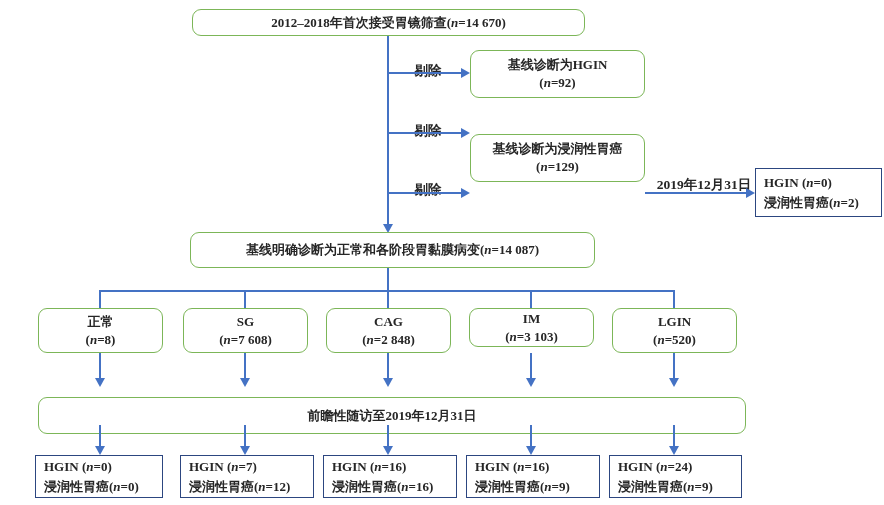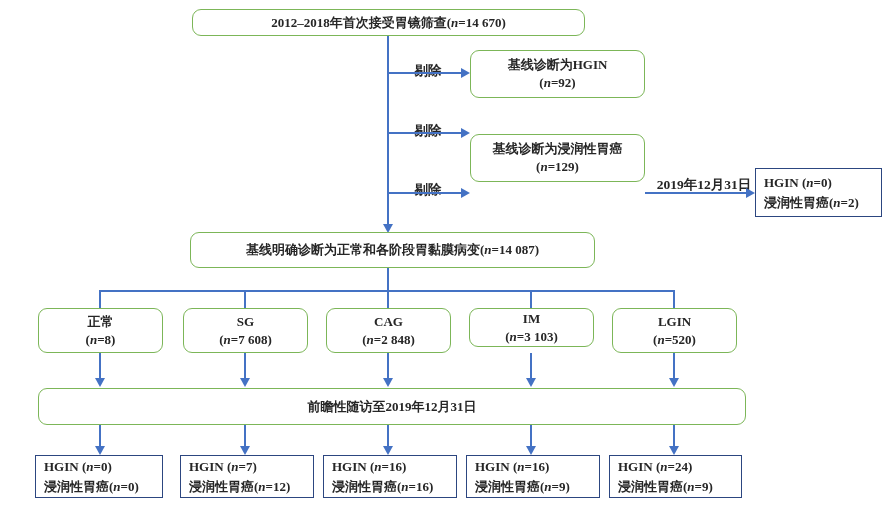--- a/index.html
+++ b/index.html
@@ -104,21 +104,21 @@
   <div class="arr-down" style="left:95px;top:378px;"></div>
   <div class="vline" style="left:244px;top:353px;height:26px;"></div>
   <div class="arr-down" style="left:240px;top:378px;"></div>
   <div class="vline" style="left:387px;top:353px;height:26px;"></div>
   <div class="arr-down" style="left:383px;top:378px;"></div>
   <div class="vline" style="left:530px;top:353px;height:26px;"></div>
   <div class="arr-down" style="left:526px;top:378px;"></div>
   <div class="vline" style="left:673px;top:353px;height:26px;"></div>
   <div class="arr-down" style="left:669px;top:378px;"></div>
 
-  <div class="box green" style="left:38px;top:388px;width:708px;height:37px;">
+  <div class="box green" style="left:38px;top:397px;width:708px;height:37px;">
     <span>前瞻性随访至2019年12月31日</span>
   </div>
 
   <div class="vline" style="left:99px;top:425px;height:22px;"></div>
   <div class="arr-down" style="left:95px;top:446px;"></div>
   <div class="vline" style="left:244px;top:425px;height:22px;"></div>
   <div class="arr-down" style="left:240px;top:446px;"></div>
   <div class="vline" style="left:387px;top:425px;height:22px;"></div>
   <div class="arr-down" style="left:383px;top:446px;"></div>
   <div class="vline" style="left:530px;top:425px;height:22px;"></div>

